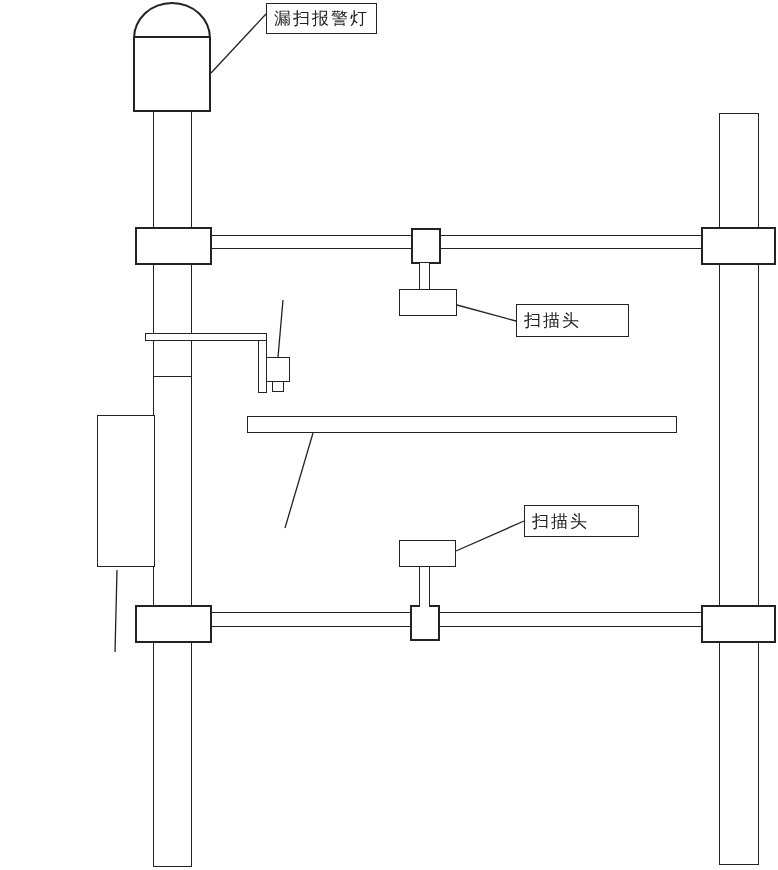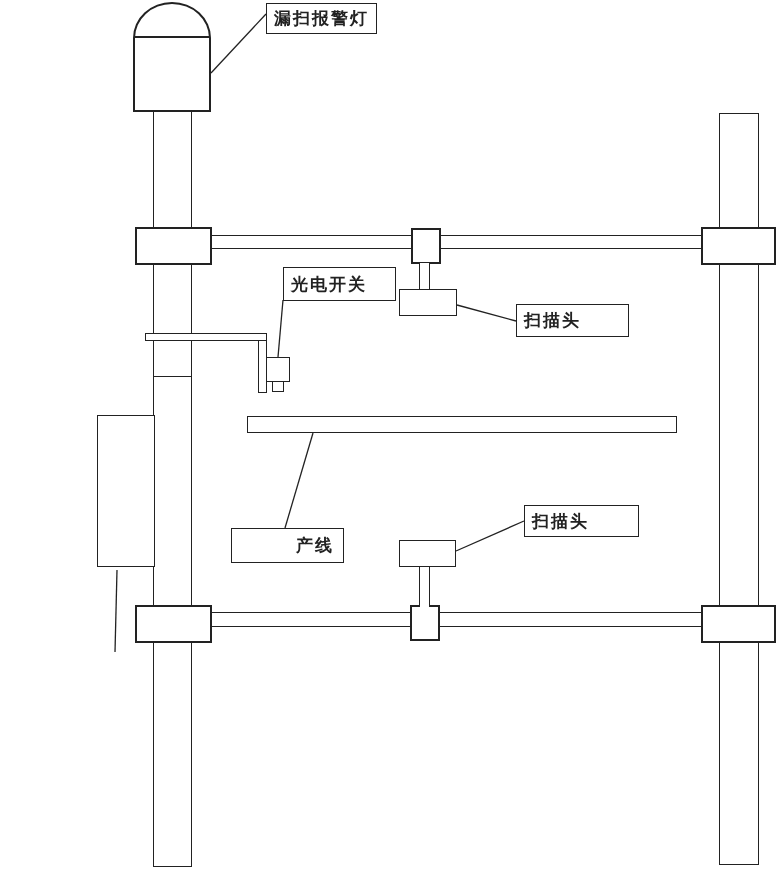--- a/index.html
+++ b/index.html
@@ -6,21 +6,20 @@
     --line:#222222;
     --bg:#ffffff;
   }
   html,body{margin:0;padding:0;background:#fff;}
   #stage{
     position:relative;
     width:778px;height:870px;
     background:var(--bg);
     font-family:"Liberation Serif","DejaVu Serif",serif;
     overflow:hidden;
-    font-weight:bold;
   }
   .abs{position:absolute;box-sizing:border-box;}
   
   .rect{border:1.5px solid var(--line);background:var(--bg);}
   .rect2{border:2px solid var(--line);background:var(--bg);}
   .vlines{border-style:solid;border-color:var(--line);border-width:0 1.5px;background:var(--bg);}
   .hlines{border-style:solid;border-color:var(--line);border-width:1.5px 0;background:var(--bg);}
   
   .post-u{border-style:solid;border-color:var(--line);border-width:0 1.5px 1.5px 1.5px;background:var(--bg);}
   
@@ -85,22 +84,20 @@
     <line x1="211" y1="73" x2="266" y2="14" stroke="#222" stroke-width="1.3"></line>
     <line x1="283" y1="300" x2="278" y2="357" stroke="#222" stroke-width="1.3"></line>
     <line x1="457" y1="305" x2="516" y2="321" stroke="#222" stroke-width="1.3"></line>
     <line x1="313" y1="433" x2="285" y2="528" stroke="#222" stroke-width="1.3"></line>
     <line x1="456" y1="551" x2="524" y2="521" stroke="#222" stroke-width="1.3"></line>
     <line x1="117" y1="570" x2="115" y2="652" stroke="#222" stroke-width="1.3"></line>
   </svg>
 
   <div class="abs label-box pad-l" style="left:266px;top:3px;width:111px;height:31px;">漏扫报警灯</div>
 
-  <div class="abs label-box pad-l" style="left:283px;top:267px;width:113px;height:34px;">光电开关</div>
 
   <div class="abs label-box pad-l" style="left:516px;top:304px;width:113px;height:33px;">扫描头</div>
 
   <div class="abs label-box pad-l" style="left:524px;top:505px;width:115px;height:32px;">扫描头</div>
 
-  <div class="abs label-box pad-r" style="left:231px;top:528px;width:113px;height:35px;">产线</div>
 
 
 </div>
 
 </body></html>

